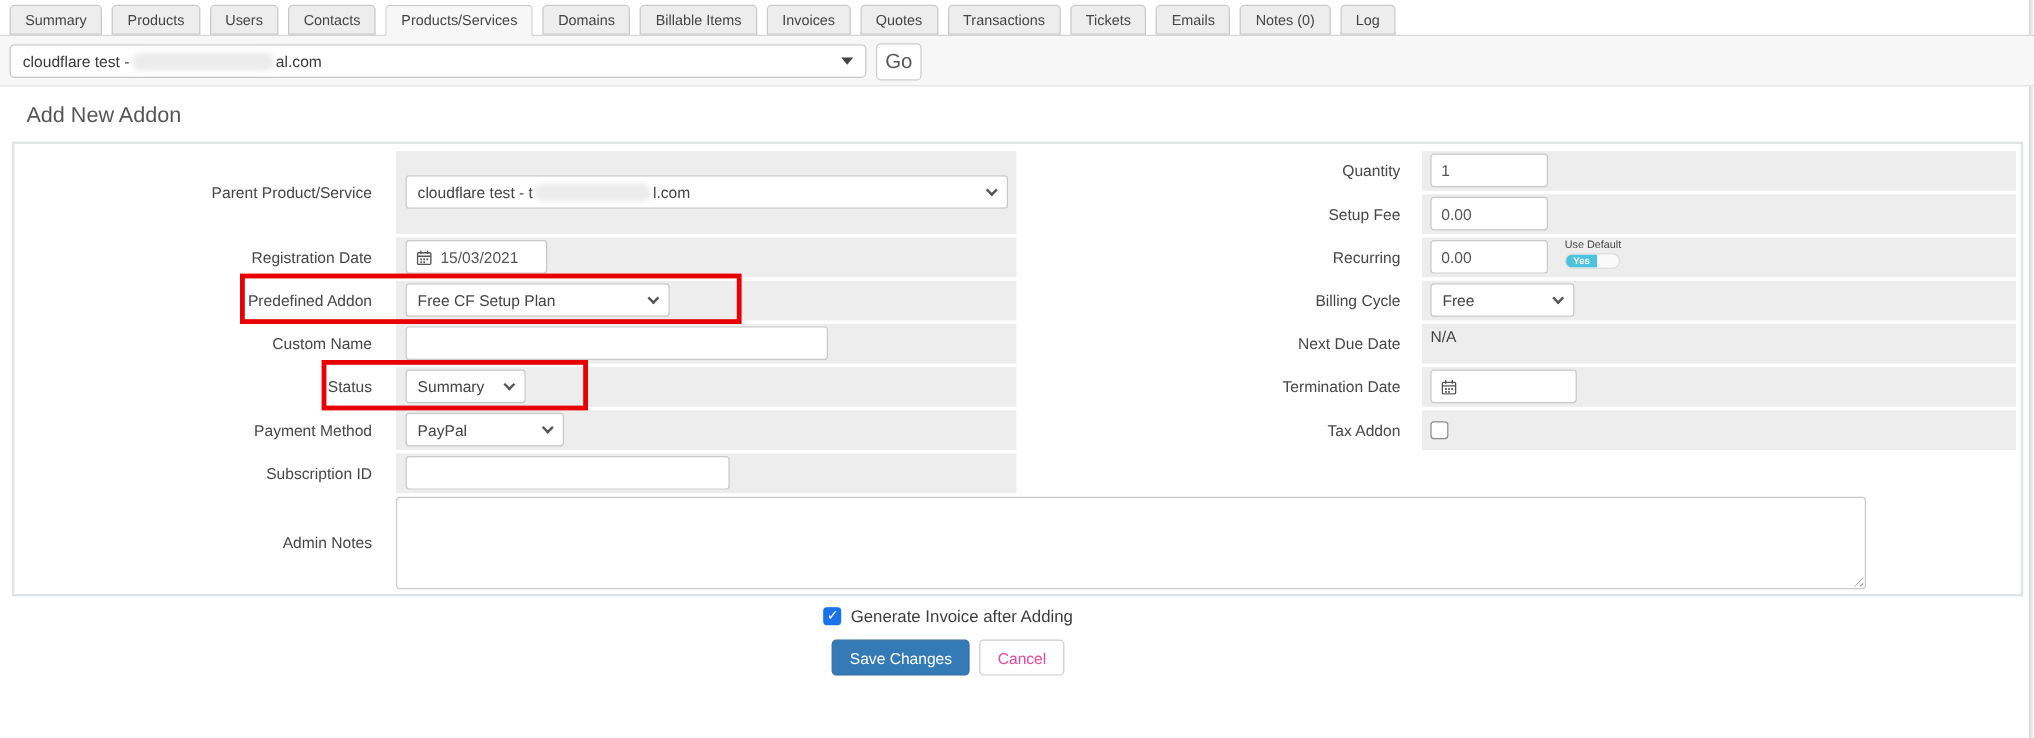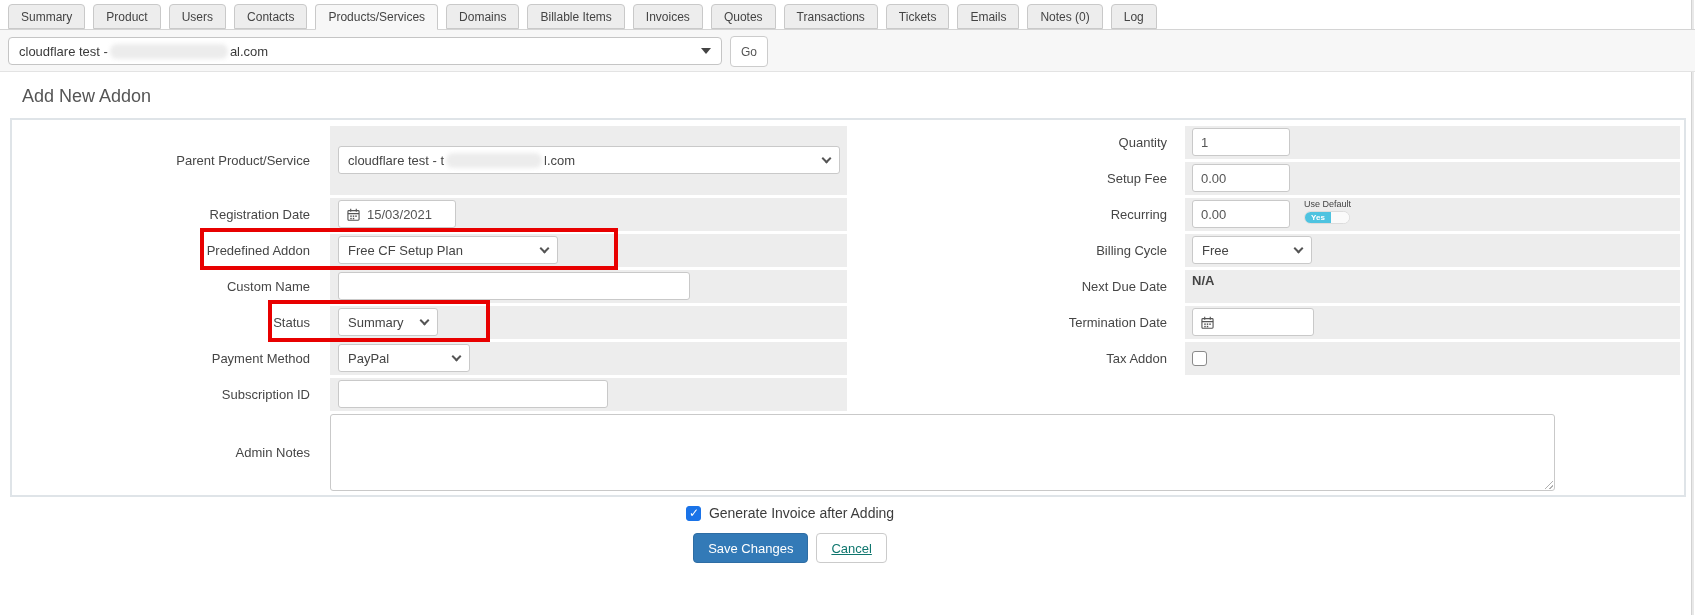--- a/index.html
+++ b/index.html
@@ -17,21 +17,21 @@
   .toolbar { position:absolute; left:0; top:29px; width:1695px; height:43px; background:#f7f7f7;
     border-top:1px solid #d4d4d4; border-bottom:1px solid #e3e3e3; z-index:2; }
   .client-select { position:absolute; left:8px; top:7px; width:714px; height:28px; background:#fff;
     border:1px solid #c5c5c5; border-radius:4px; display:flex; align-items:center; padding:0 10px;
     font-size:13px; color:#3a3a3a; cursor:pointer; }
   .caret-down { margin-left:auto; width:0; height:0; border-left:5px solid transparent;
     border-right:5px solid transparent; border-top:6px solid #444; }
   .redact { display:inline-block; height:15px; border-radius:7px; background:#ececec;
     filter:blur(2px); margin:0 2px; vertical-align:middle; }
   .go-btn { position:absolute; left:730px; top:6px; width:38px; height:31px; background:#fff;
-    border:1px solid #ccc; border-radius:4px; color:#555; font-size:12px; display:flex;
+    border:1px solid #ccc; border-radius:4px; color:#555; font-size:17px; display:flex;
     align-items:center; justify-content:center; cursor:pointer; }
 
   
   .page-title { position:absolute; left:22px; top:86px; font-size:18px; color:#555; }
 
   
   .panel { position:absolute; left:10px; top:118px; width:1676px; height:379px; background:#fff;
     border:2px solid #dfe4e8; }
   .strip { position:absolute; background:#ededed; height:33px; }
   .strip.l { left:318px; width:517px; }
@@ -43,21 +43,21 @@
 
   .ctl-input { position:absolute; height:28px; border:1px solid #c9c9c9; border-radius:3px;
     background:#fff; font-size:13px; color:#555; padding:0 8px;
     font-family:"Liberation Sans","DejaVu Sans",sans-serif; }
   .ctl-select { position:absolute; height:28px; border:1px solid #c9c9c9; border-radius:3px;
     background:#fff; font-size:13px; color:#444; padding:0 9px; display:flex; align-items:center;
     justify-content:space-between; cursor:pointer; }
   .chev { display:inline-block; width:7px; height:7px; border-right:2px solid #555;
     border-bottom:2px solid #555; transform:rotate(45deg); margin-top:-4px; flex:0 0 auto; }
   .date-box { display:flex; align-items:center; gap:7px; }
-  .plainval { position:absolute; height:20px; display:flex; align-items:center; font-size:13px; color:#444;font-weight:bold; }
+  .plainval { position:absolute; height:20px; display:flex; align-items:center; font-size:13px; color:#444; }
 
   textarea.notes { position:absolute; left:318px; top:294px; width:1225px; height:77px; resize:none;
     border:1px solid #c9c9c9; border-radius:3px; font-size:13px; color:#555; padding:4px 8px;
     font-family:"Liberation Sans","DejaVu Sans",sans-serif; }
   .resize-grip { position:absolute; left:1532px; top:360px; width:9px; height:9px;
     background:repeating-linear-gradient(-45deg, transparent 0 2px, #b0b0b0 2px 3px);
     clip-path:polygon(100% 0, 100% 100%, 0 100%); pointer-events:none; }
 
   .mini-label { position:absolute; font-size:9px; color:#444; }
   .toggle { position:absolute; width:46px; height:13px; border-radius:7px; overflow:hidden;
@@ -76,34 +76,34 @@
     justify-content:center; align-items:center; gap:8px; }
   .checkbox.checked { position:static; background:#1a73e8; border-color:#1a73e8; position:relative; }
   .checkbox.checked::after { content:"✓"; position:absolute; left:2px; top:-1px; color:#fff;
     font-size:12px; font-weight:bold; }
   .check-label { font-size:14px; color:#3c3c3c; }
   .footer-buttons { position:absolute; left:0; top:533px; width:1580px; display:flex;
     justify-content:center; gap:8px; }
   .btn { height:30px; border-radius:4px; font-size:13px; display:flex; align-items:center;
     padding:0 14px; cursor:pointer; }
   .btn.primary { background:#337ab7; border:1px solid #2e6da4; color:#fff; }
-  .btn.default { background:#fff; border:1px solid #cbcbcb; color:#0f766e;text-decoration:underline; }
+  .btn.default { background:#fff; border:1px solid #cbcbcb; color:#ec4899; }
 
   .edge-scroll { position:absolute; right:1px; top:0; width:3px; height:615px; background:#e9e9e9;
     border-left:1px solid #d2d2d2; }
   svg.cal { flex:0 0 auto; }
 </style>
 </head>
 <body>
 
 <div id="screen">
 
   <div class="tabbar">
     <div class="tab">Summary</div>
-    <div class="tab">Product</div>
+    <div class="tab">Products</div>
     <div class="tab">Users</div>
     <div class="tab">Contacts</div>
     <div class="tab active">Products/Services</div>
     <div class="tab">Domains</div>
     <div class="tab">Billable Items</div>
     <div class="tab">Invoices</div>
     <div class="tab">Quotes</div>
     <div class="tab">Transactions</div>
     <div class="tab">Tickets</div>
     <div class="tab">Emails</div>

